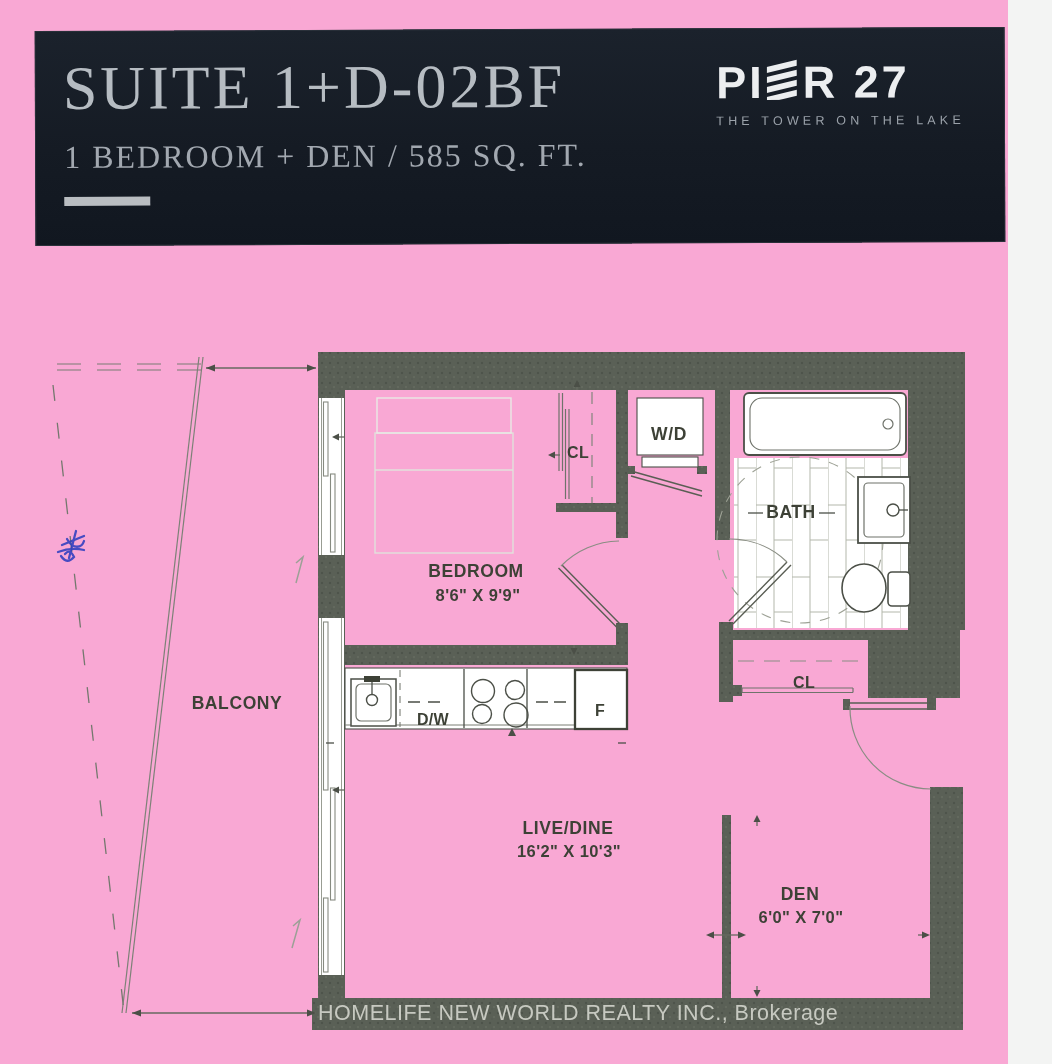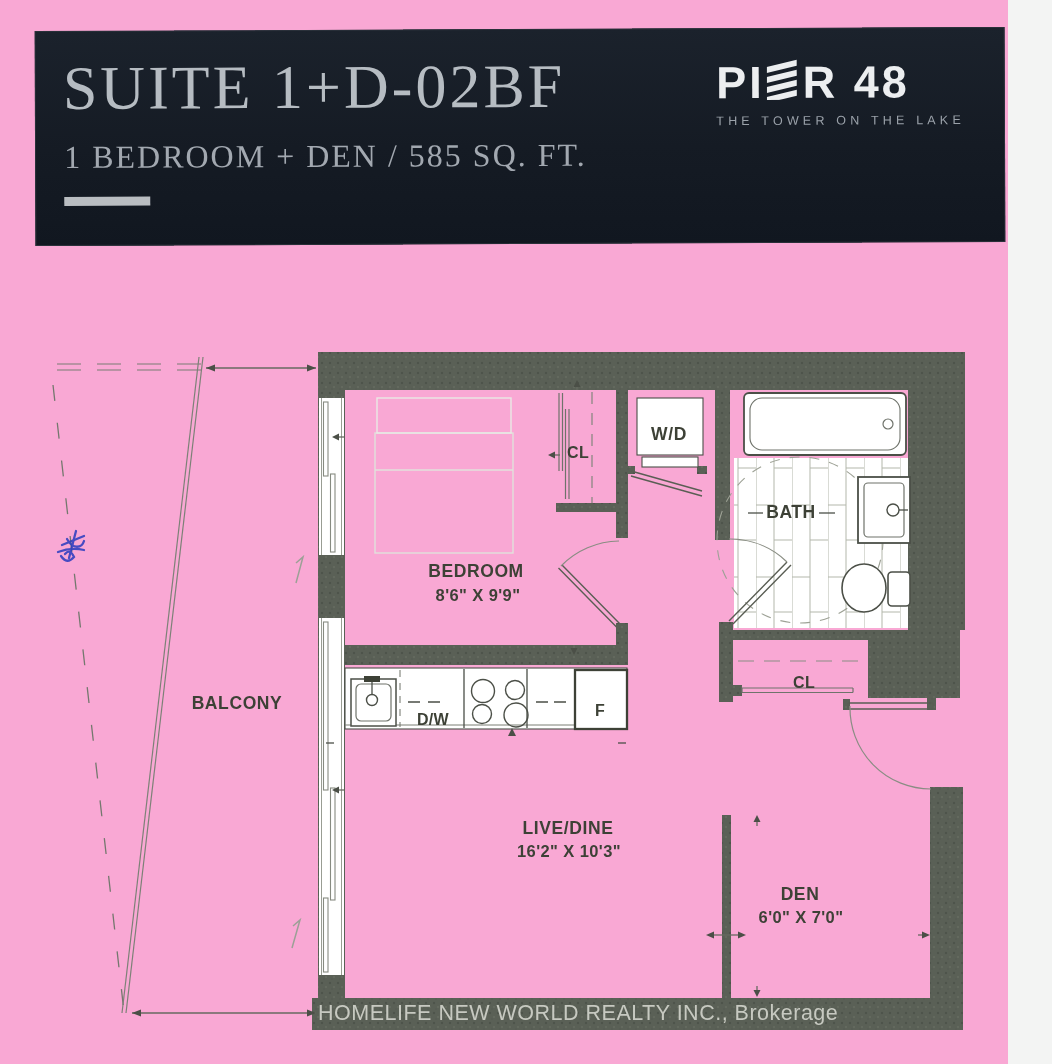--- a/index.html
+++ b/index.html
@@ -52,21 +52,21 @@
           <span class="brand-e">
             <svg width="34" height="42" viewBox="0 0 34 42">
               <g fill="#eceef0">
                 <polygon points="0,9 30,2 30,8 0,15"></polygon>
                 <polygon points="0,19 30,12 30,18 0,25"></polygon>
                 <polygon points="0,29 30,22 30,28 0,35"></polygon>
                 <polygon points="0,39 30,32 30,38 0,45"></polygon>
               </g>
             </svg>
           </span>
-          <span>R 48</span>
+          <span>R 27</span>
         </div>
         <div class="brand-tagline">THE TOWER ON THE LAKE</div>
       </div>
     </div>
   </div>
 
   <svg class="plan" viewBox="0 0 1052 1064">
     <defs>
       <pattern id="walltex" width="8" height="10" patternUnits="userSpaceOnUse">
         <rect width="8" height="10" fill="#5a6056"></rect>

